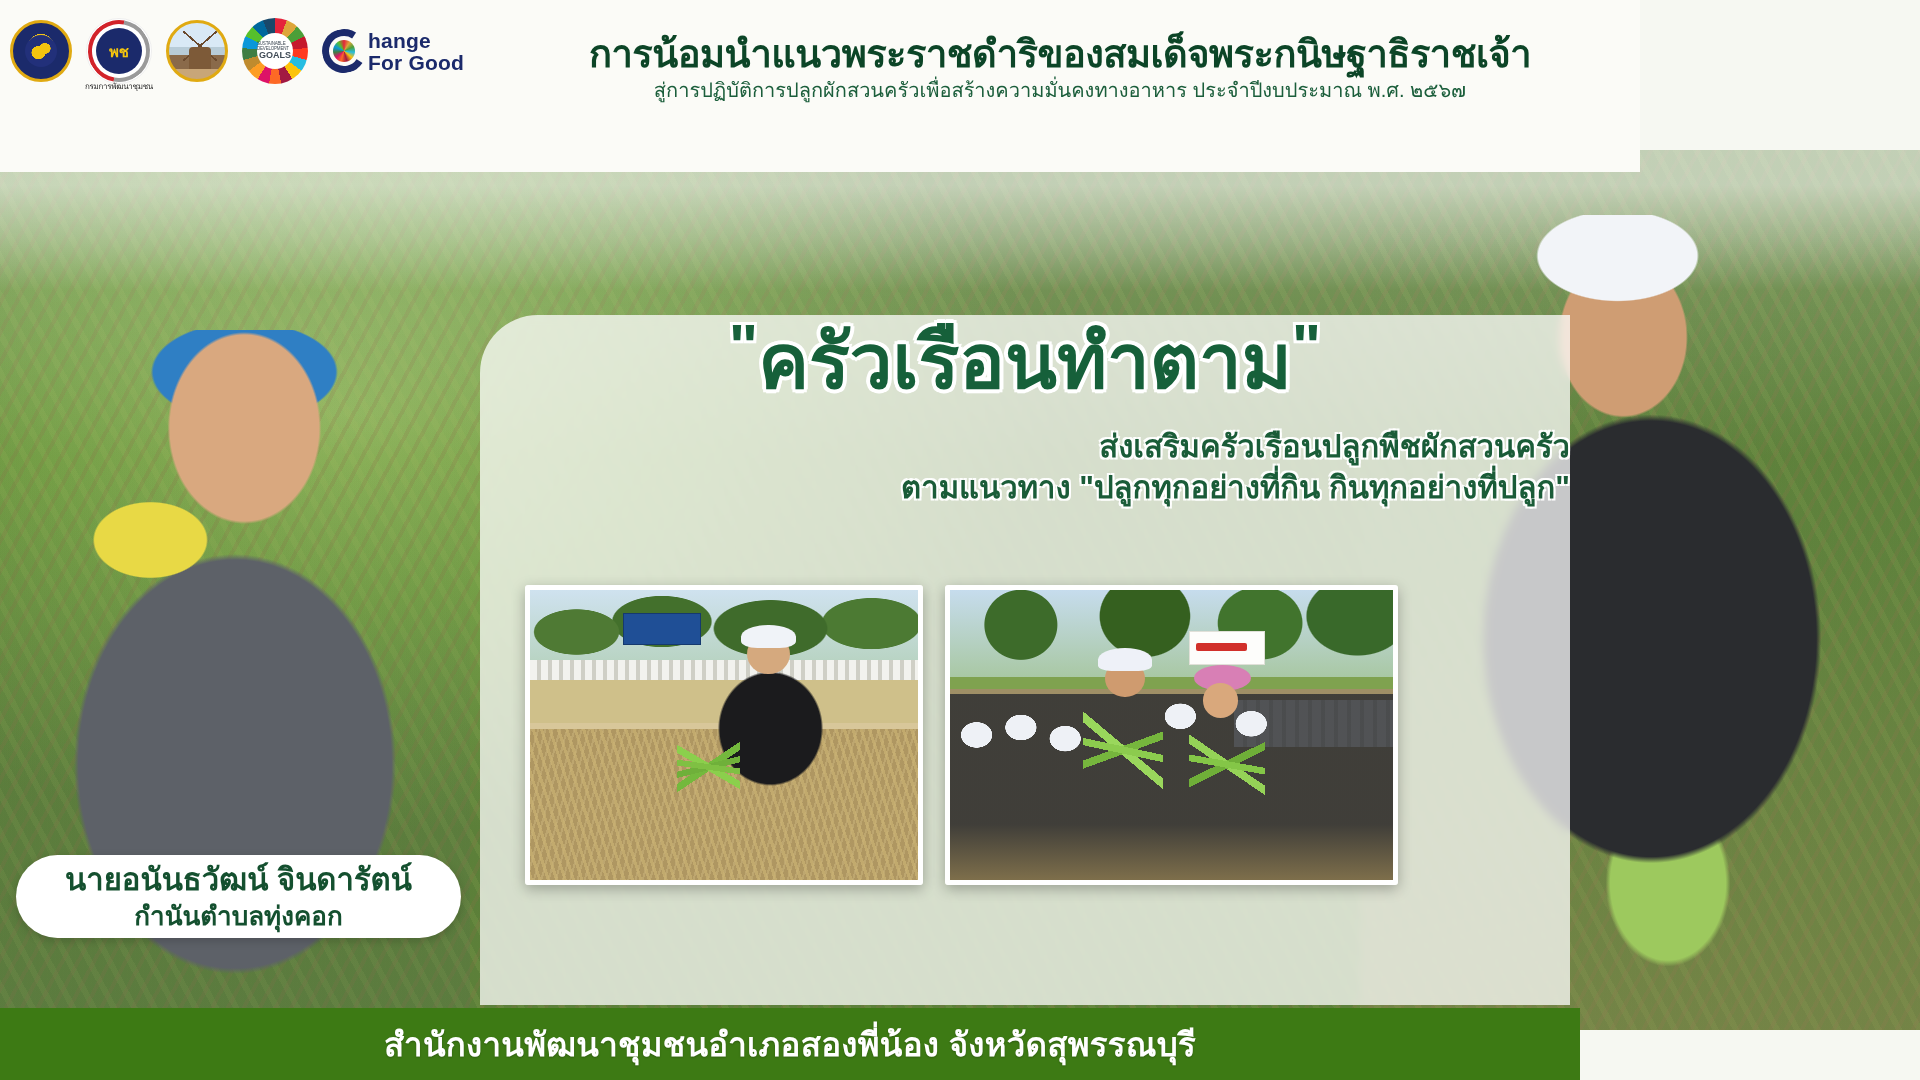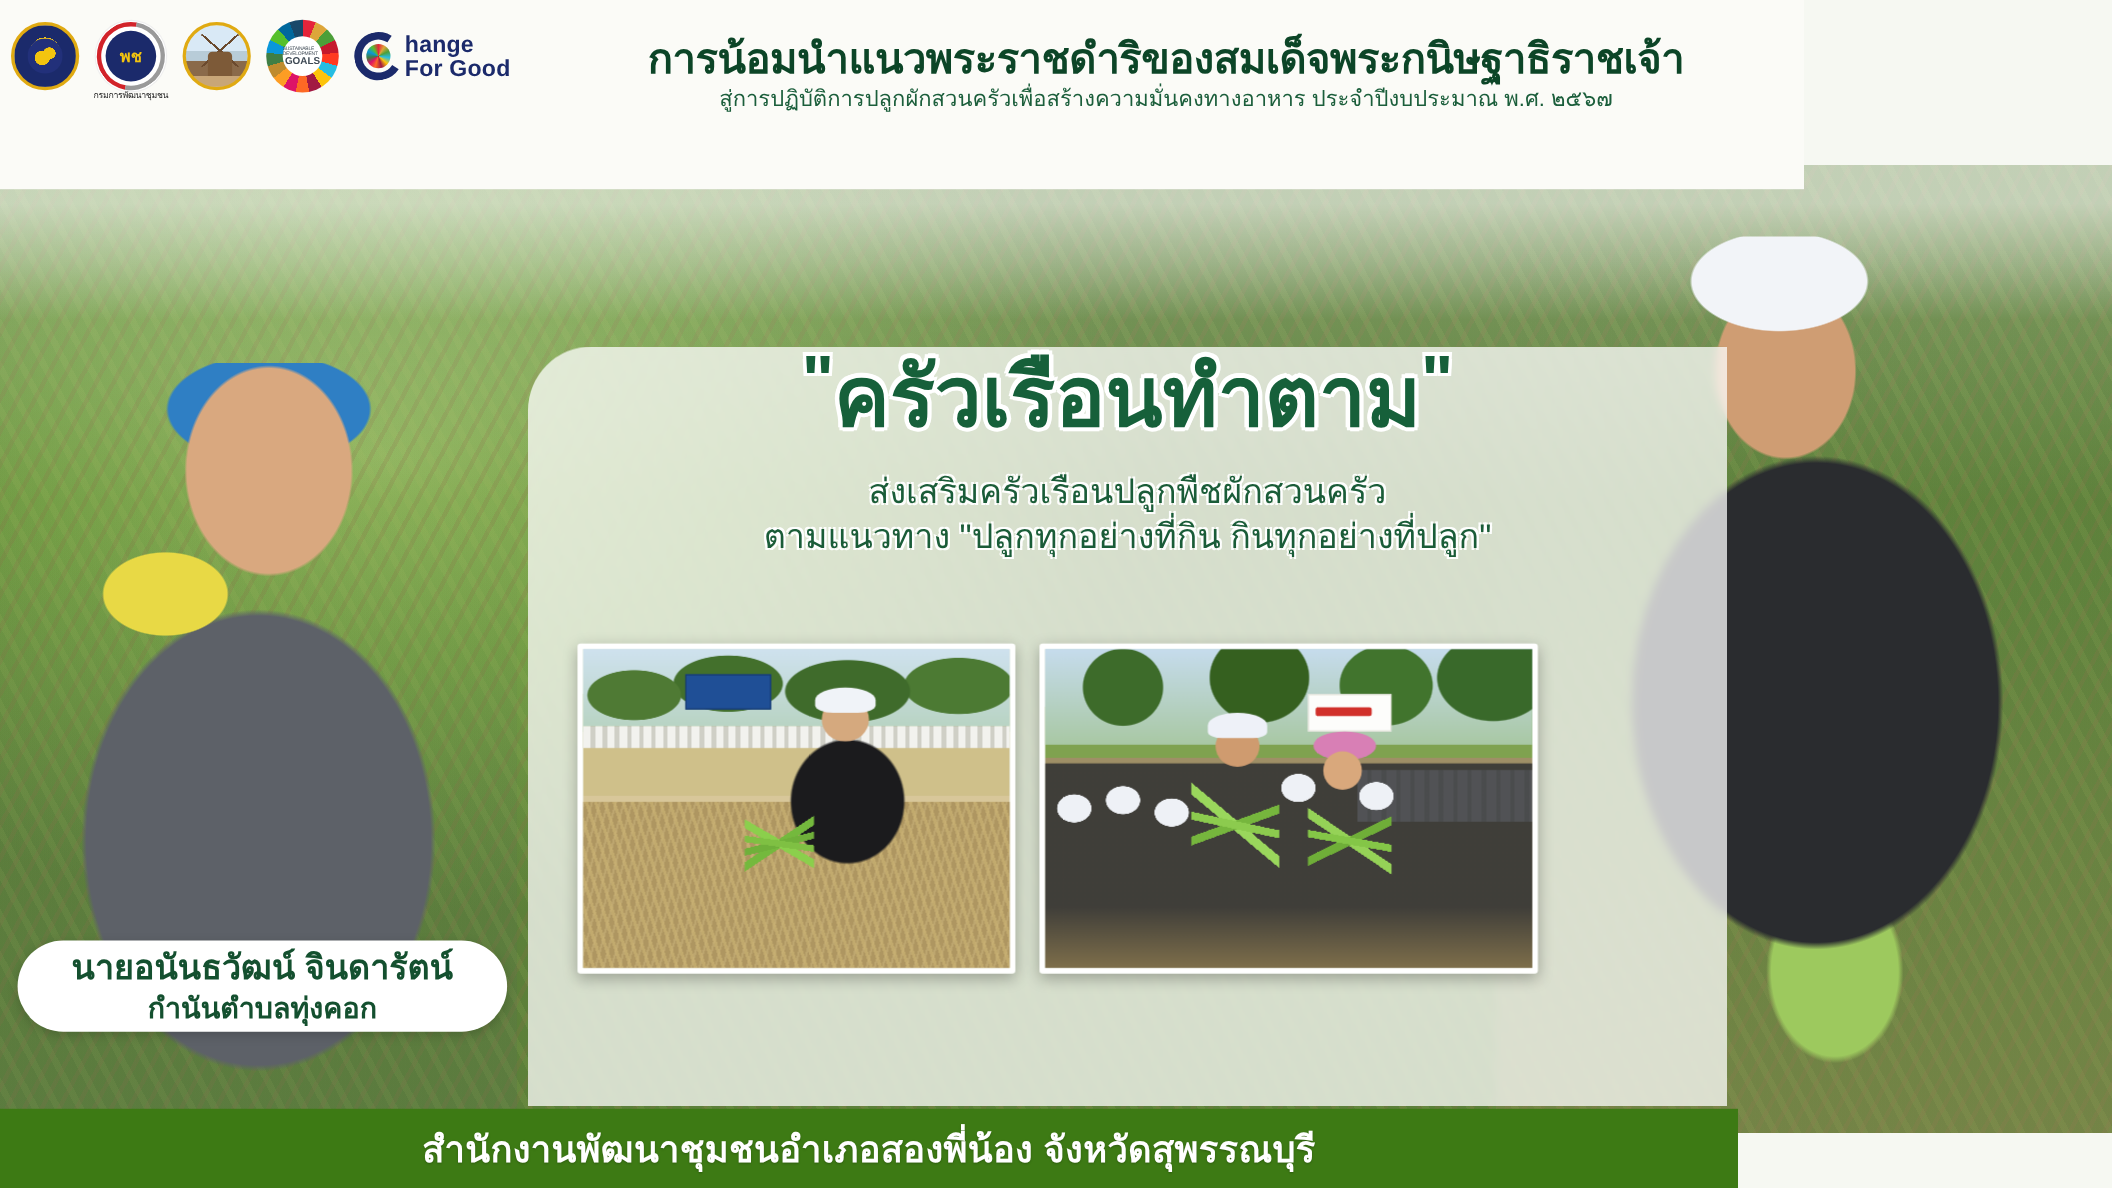--- a/index.html
+++ b/index.html
@@ -191,24 +191,25 @@
     text-shadow:
       -3px -3px 0 #fff, 3px -3px 0 #fff, -3px 3px 0 #fff, 3px 3px 0 #fff,
       0 -4px 0 #fff, 0 4px 0 #fff, -4px 0 0 #fff, 4px 0 0 #fff;
   }
   .qmark{
     font-size:62px; font-weight:bold; color:#16603a; vertical-align:top;
     position:relative; top:-10px;
     text-shadow:-3px -3px 0 #fff, 3px -3px 0 #fff, -3px 3px 0 #fff, 3px 3px 0 #fff;
   }
   .sub-line{
-    font-size:31px; font-weight:normal; color:#1a5c38; line-height:1.35;
+    font-size:31px; font-weight:bold; color:#1a5c38; line-height:1.35;
     white-space:nowrap;
     text-shadow:-2px -2px 0 rgba(255,255,255,.95), 2px -2px 0 rgba(255,255,255,.95),
                 -2px 2px 0 rgba(255,255,255,.95), 2px 2px 0 rgba(255,255,255,.95);
+    text-align:right;
   }
   .sub-block{ margin-top:22px; }
 
   
   .photos{
     position:absolute; left:525px; top:585px; width:1000px; height:340px; z-index:26;
     display:flex; gap:22px;
   }
   .photo-card{
     position:relative; border:5px solid #ffffff; border-radius:3px;

